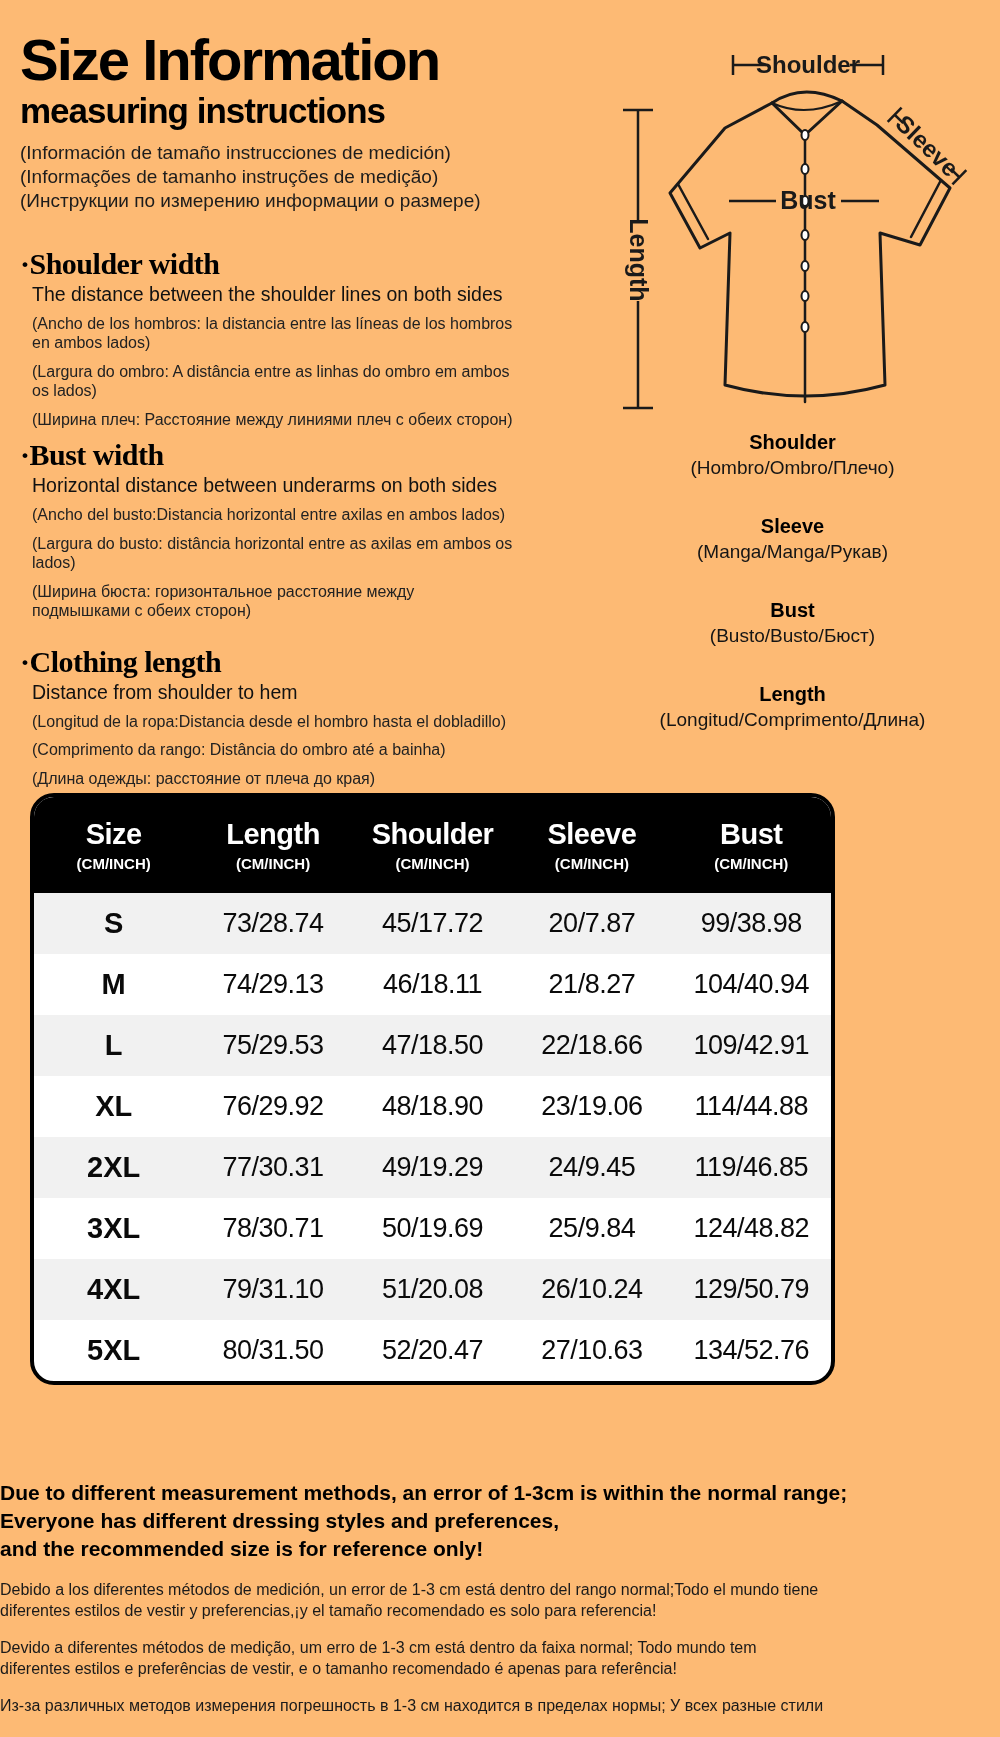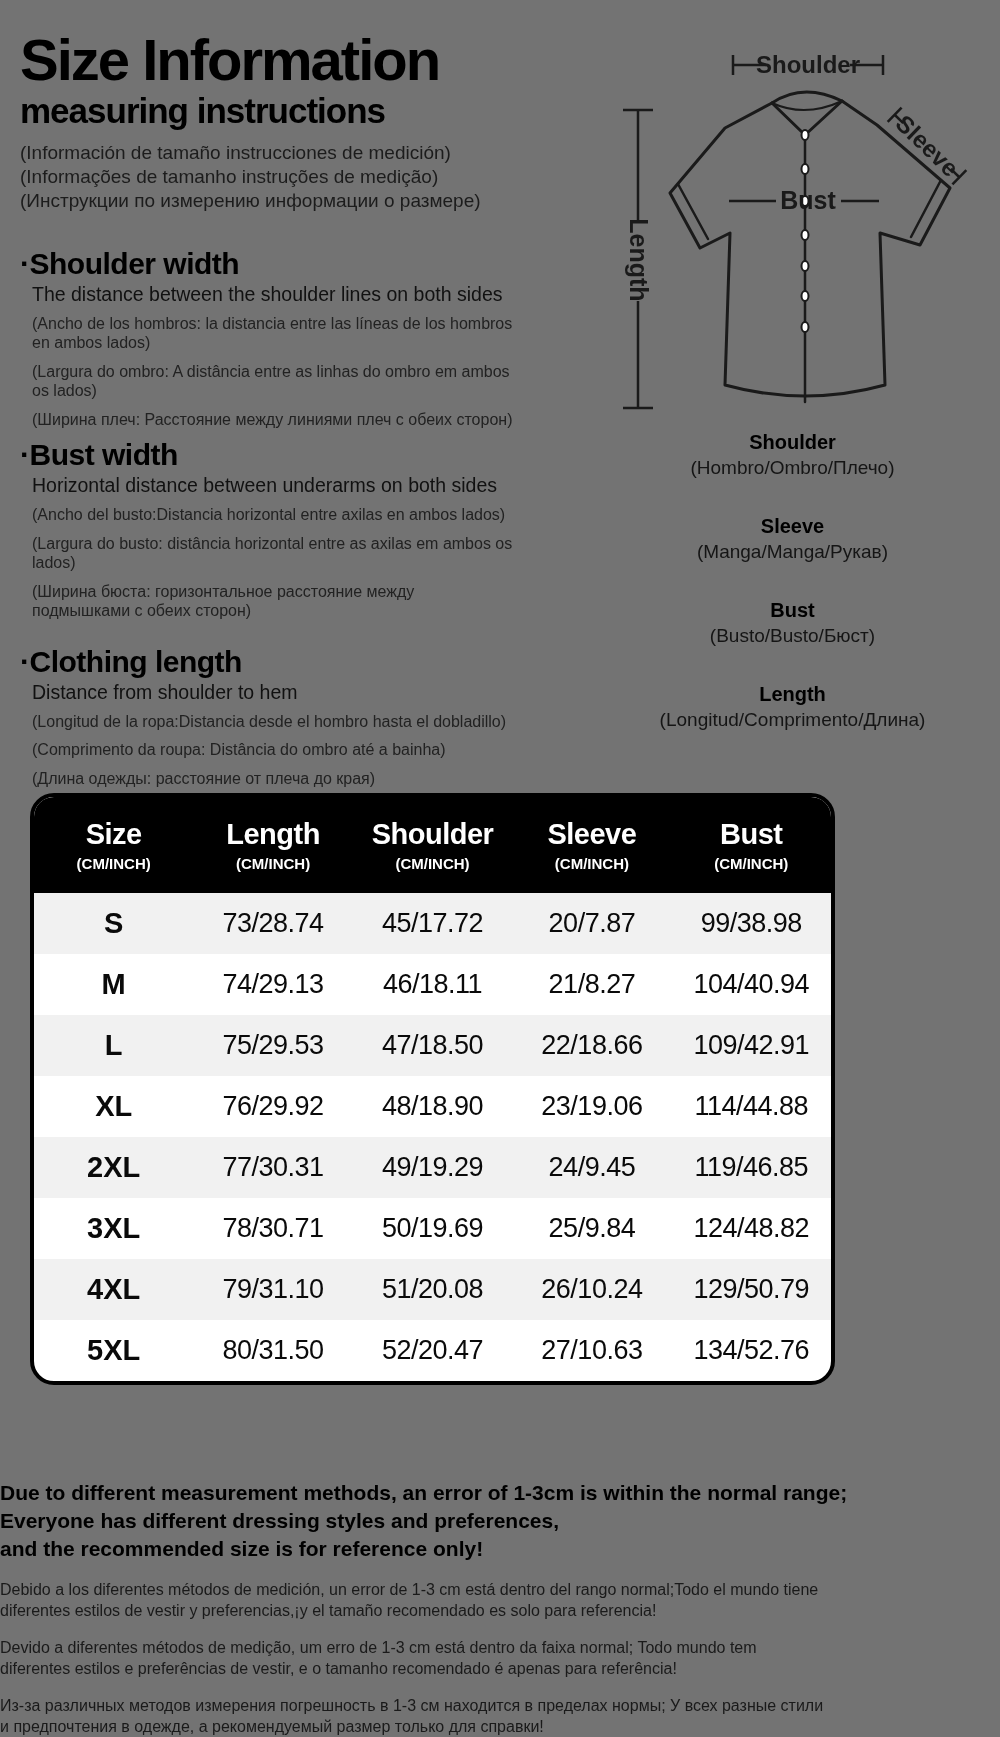--- a/index.html
+++ b/index.html
@@ -1,28 +1,28 @@
 <!DOCTYPE html>
 <html><head>
 <meta charset="utf-8">
 <style>
   html,body { margin:0; padding:0; background:#ffffff; }
   .page {
-    position:relative; width:1000px; height:1737px; background:#737373;
+    position:relative; width:1000px; height:1737px; background:#fdba74;
     font-family:"Liberation Sans", sans-serif; color:#111; overflow:hidden;
   }
   
   .left-col { position:absolute; left:20px; top:30px; width:540px; }
   .title-h1 { font-size:58px; font-weight:bold; letter-spacing:-2px; line-height:1.05; color:#000; }
   .title-h2 { font-size:35px; font-weight:bold; letter-spacing:-1px; color:#000; }
   .title-trans { margin-top:10px; font-size:19px; line-height:24px; color:#1c1c1c; }
   .section { margin-top:34px; }
   .section.s2 { margin-top:8px; }
   .section.s3 { margin-top:24px; }
-  .sec-head { font-size:30px; font-weight:bold; letter-spacing:-0.5px; color:#000; }
+  .sec-head { font-size:30px; font-weight:bold; letter-spacing:-0.5px; color:#000;font-family:Liberation Serif, serif; }
   .sec-desc { font-size:19.5px; margin:2px 0 8px 12px; color:#111; }
   .sec-trans-item { font-size:16px; line-height:19.5px; margin:0 0 9px 12px; width:482px; color:#222; }
   
   .right-col { position:absolute; left:585px; top:38px; width:415px; }
   .shirt-svg { display:block; }
   .shirt-svg line, .shirt-svg path { stroke:#1a1a1a; fill:none; }
   .shirt-svg text { fill:#1a1a1a; font-weight:bold; font-family:"Liberation Sans", sans-serif; }
   .legend { margin-top:10px; text-align:center; }
   .legend-group { margin-bottom:34px; }
   .legend-name { font-size:20px; font-weight:bold; line-height:25px; color:#000; }
@@ -75,21 +75,21 @@
       <div class="sec-desc">Horizontal distance between underarms on both sides</div>
       <div class="sec-trans-item">(Ancho del busto:Distancia horizontal entre axilas en ambos lados)</div>
       <div class="sec-trans-item">(Largura do busto: distância horizontal entre as axilas em ambos os lados)</div>
       <div class="sec-trans-item">(Ширина бюста: горизонтальное расстояние между подмышками с обеих сторон)</div>
     </div>
 
     <div class="section s3">
       <div class="sec-head">·Clothing length</div>
       <div class="sec-desc">Distance from shoulder to hem</div>
       <div class="sec-trans-item">(Longitud de la ropa:Distancia desde el hombro hasta el dobladillo)</div>
-      <div class="sec-trans-item">(Comprimento da roupa: Distância do ombro até a bainha)</div>
+      <div class="sec-trans-item">(Comprimento da rango: Distância do ombro até a bainha)</div>
       <div class="sec-trans-item">(Длина одежды: расстояние от плеча до края)</div>
     </div>
   </div>
 
   <div class="right-col">
     <svg class="shirt-svg" width="415" height="382" viewBox="0 0 415 382" aria-hidden="true">
 
       <g stroke-width="2.5">
         <line x1="148" y1="17" x2="148" y2="37"></line>
         <line x1="148" y1="27" x2="181" y2="27"></line>
@@ -257,17 +257,16 @@
     <div class="foot-block">
       <div>Debido a los diferentes métodos de medición, un error de 1-3 cm está dentro del rango normal;Todo el mundo tiene</div>
       <div>diferentes estilos de vestir y preferencias,¡y el tamaño recomendado es solo para referencia!</div>
     </div>
     <div class="foot-block">
       <div>Devido a diferentes métodos de medição, um erro de 1-3 cm está dentro da faixa normal; Todo mundo tem</div>
       <div>diferentes estilos e preferências de vestir, e o tamanho recomendado é apenas para referência!</div>
     </div>
     <div class="foot-block">
       <div>Из-за различных методов измерения погрешность в 1-3 см находится в пределах нормы; У всех разные стили</div>
-      <div>и предпочтения в одежде, а рекомендуемый размер только для справки!</div>
     </div>
   </div>
 
 </div>
 
 </body></html>

